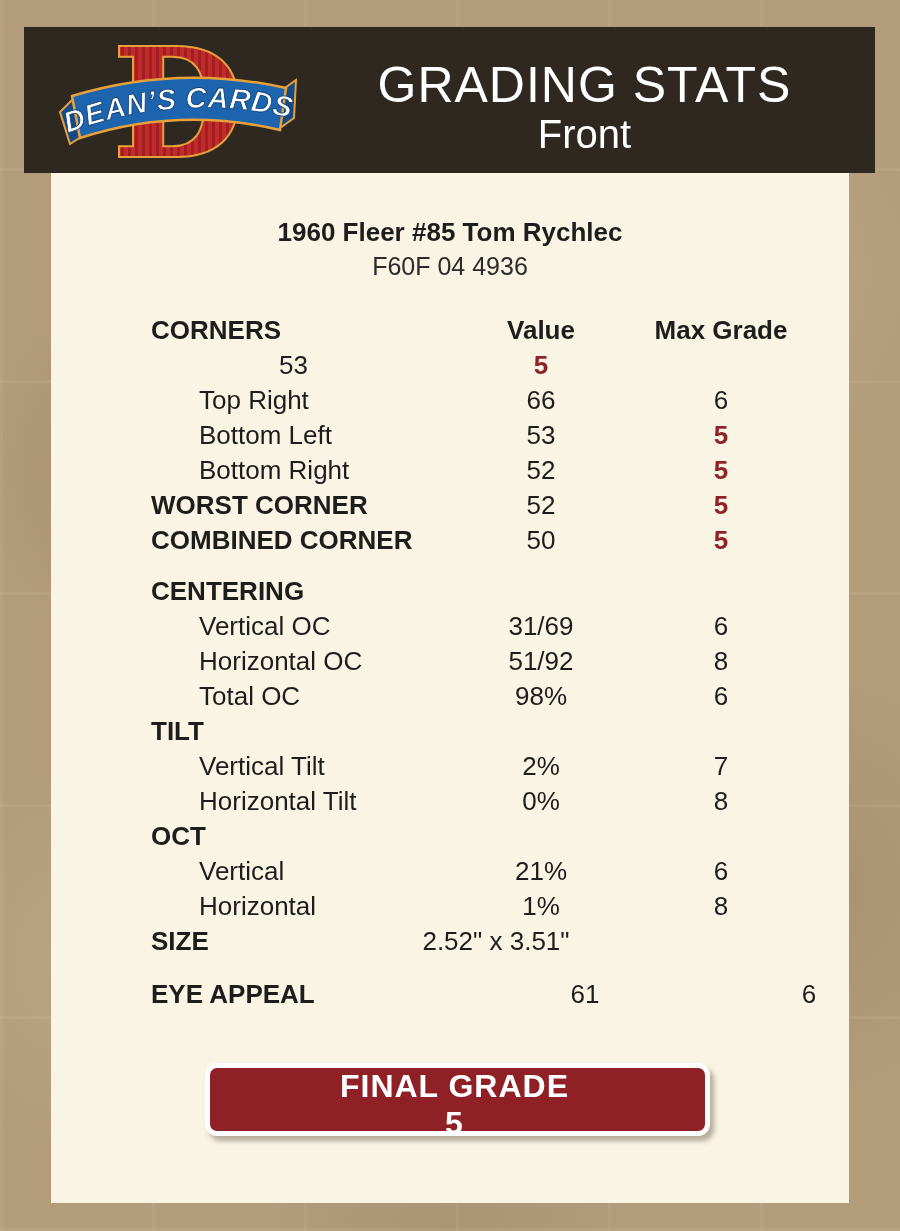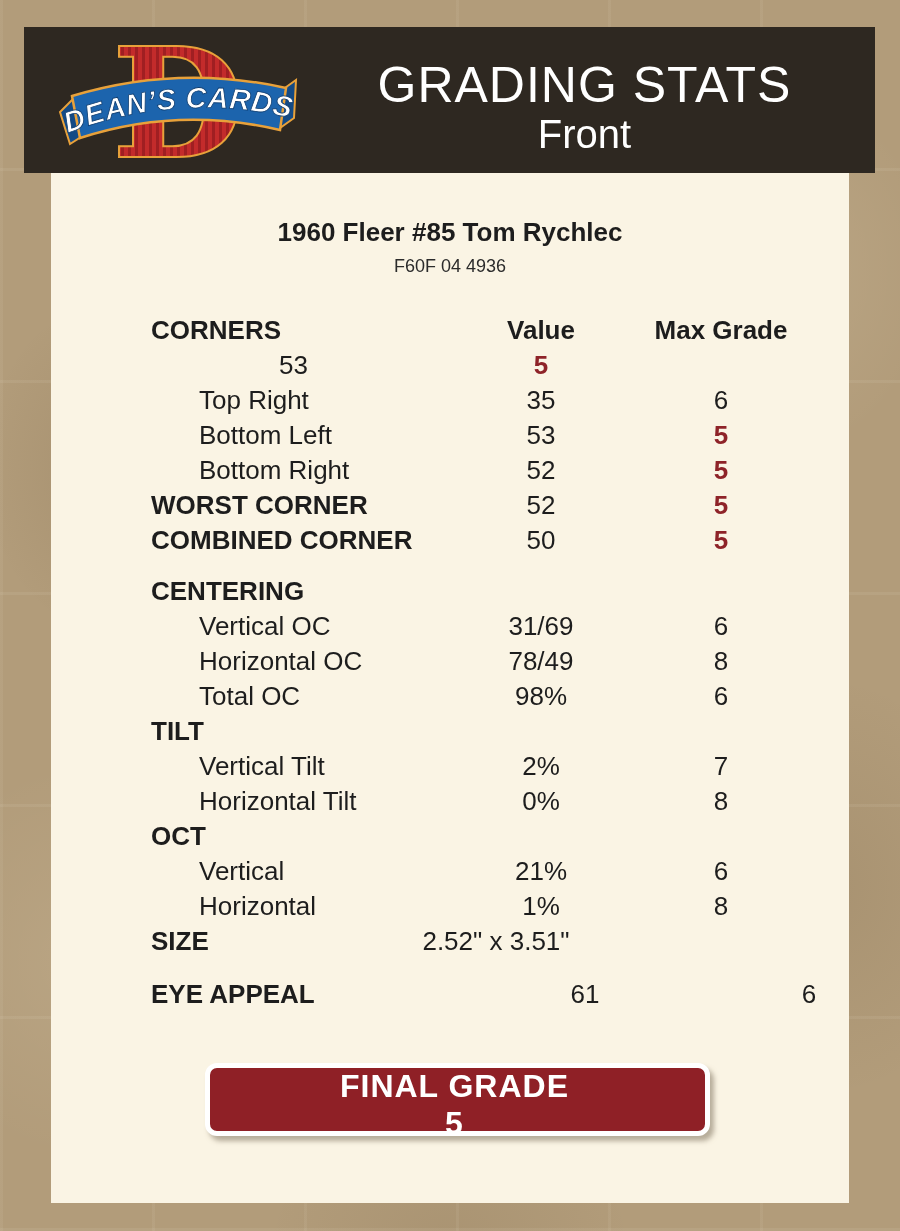--- a/index.html
+++ b/index.html
@@ -36,21 +36,21 @@
   }
   .logo{width:252px;height:140px;margin-left:28px;flex:0 0 auto;position:relative;top:2px;}
   .header-text{flex:1;text-align:center;padding:16px 10px 0 0;color:#fff;}
   .header-title{font-size:50px;line-height:52px;letter-spacing:1px;}
   .header-subtitle{font-size:40px;line-height:46px;}
   .panel{
     position:absolute;left:51px;top:173px;width:798px;height:1030px;
     background:var(--panel-bg);
   }
   .card-name{margin-top:42px;text-align:center;font-size:26px;line-height:34px;font-weight:bold;}
-  .card-code{text-align:center;font-size:18px;line-height:34px;color:#2b2b2b;}
+  .card-code{text-align:center;font-size:25px;line-height:34px;color:#2b2b2b;}
   .stats{margin-top:30px;font-size:26px;}
   .row{
     display:grid;grid-template-columns:285px 210px 150px;
     padding-left:100px;height:35px;align-items:center;
   }
   .row.gap{margin-top:16px;}
   .row.gap-lg{margin-top:18px;gap:44px;}
   .row.head .c-label,.row.head .c-value,.row.head .c-max{font-weight:bold;}
   .row.bold .c-label{font-weight:bold;}
   .row.indent .c-label{padding-left:48px;}
@@ -109,21 +109,21 @@
         <span class="c-max">Max Grade</span>
       </div>
       <div>
   <div class="row indent">
     <span class="c-value">53</span>
     <span class="c-max red">5</span>
   </div>
 
   <div class="row indent">
     <span class="c-label">Top Right</span>
-    <span class="c-value">35</span>
+    <span class="c-value">66</span>
     <span class="c-max">6</span>
   </div>
 
   <div class="row indent">
     <span class="c-label">Bottom Left</span>
     <span class="c-value">53</span>
     <span class="c-max red">5</span>
   </div>
 
   <div class="row indent">
@@ -151,21 +151,21 @@
   </div>
 
   <div class="row indent">
     <span class="c-label">Vertical OC</span>
     <span class="c-value">31/69</span>
     <span class="c-max">6</span>
   </div>
 
   <div class="row indent">
     <span class="c-label">Horizontal OC</span>
-    <span class="c-value">78/49</span>
+    <span class="c-value">51/92</span>
     <span class="c-max">8</span>
   </div>
 
   <div class="row indent">
     <span class="c-label">Total OC</span>
     <span class="c-value">98%</span>
     <span class="c-max">6</span>
   </div>
 
   <div class="row bold">

